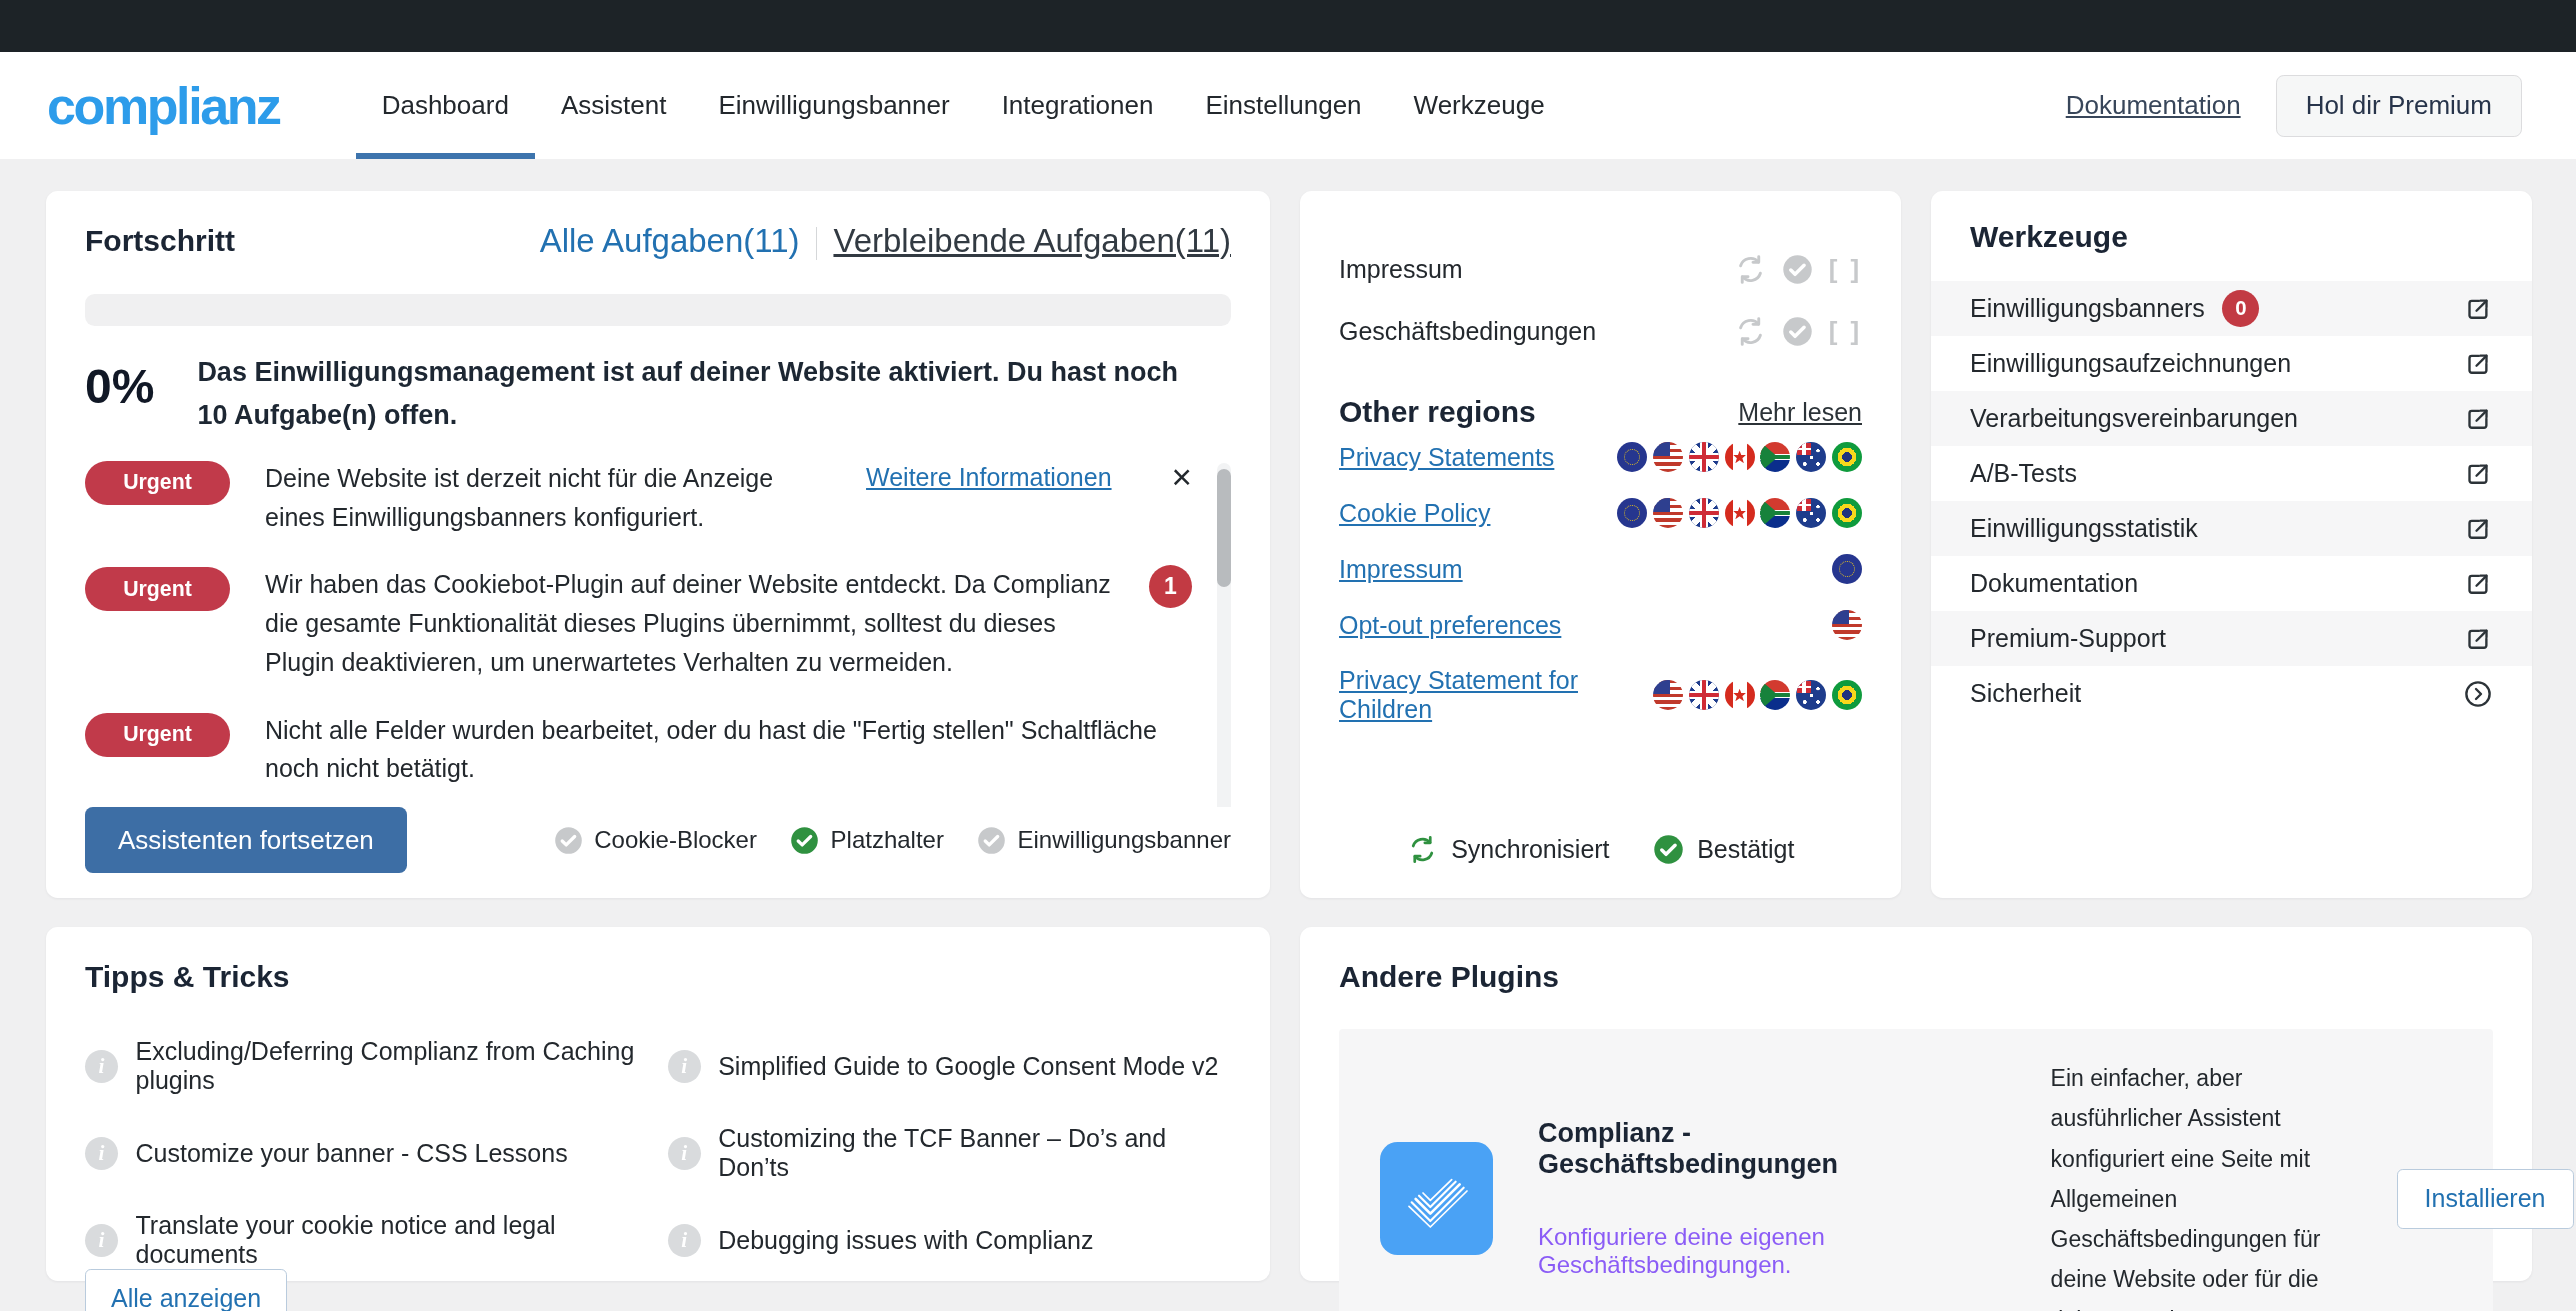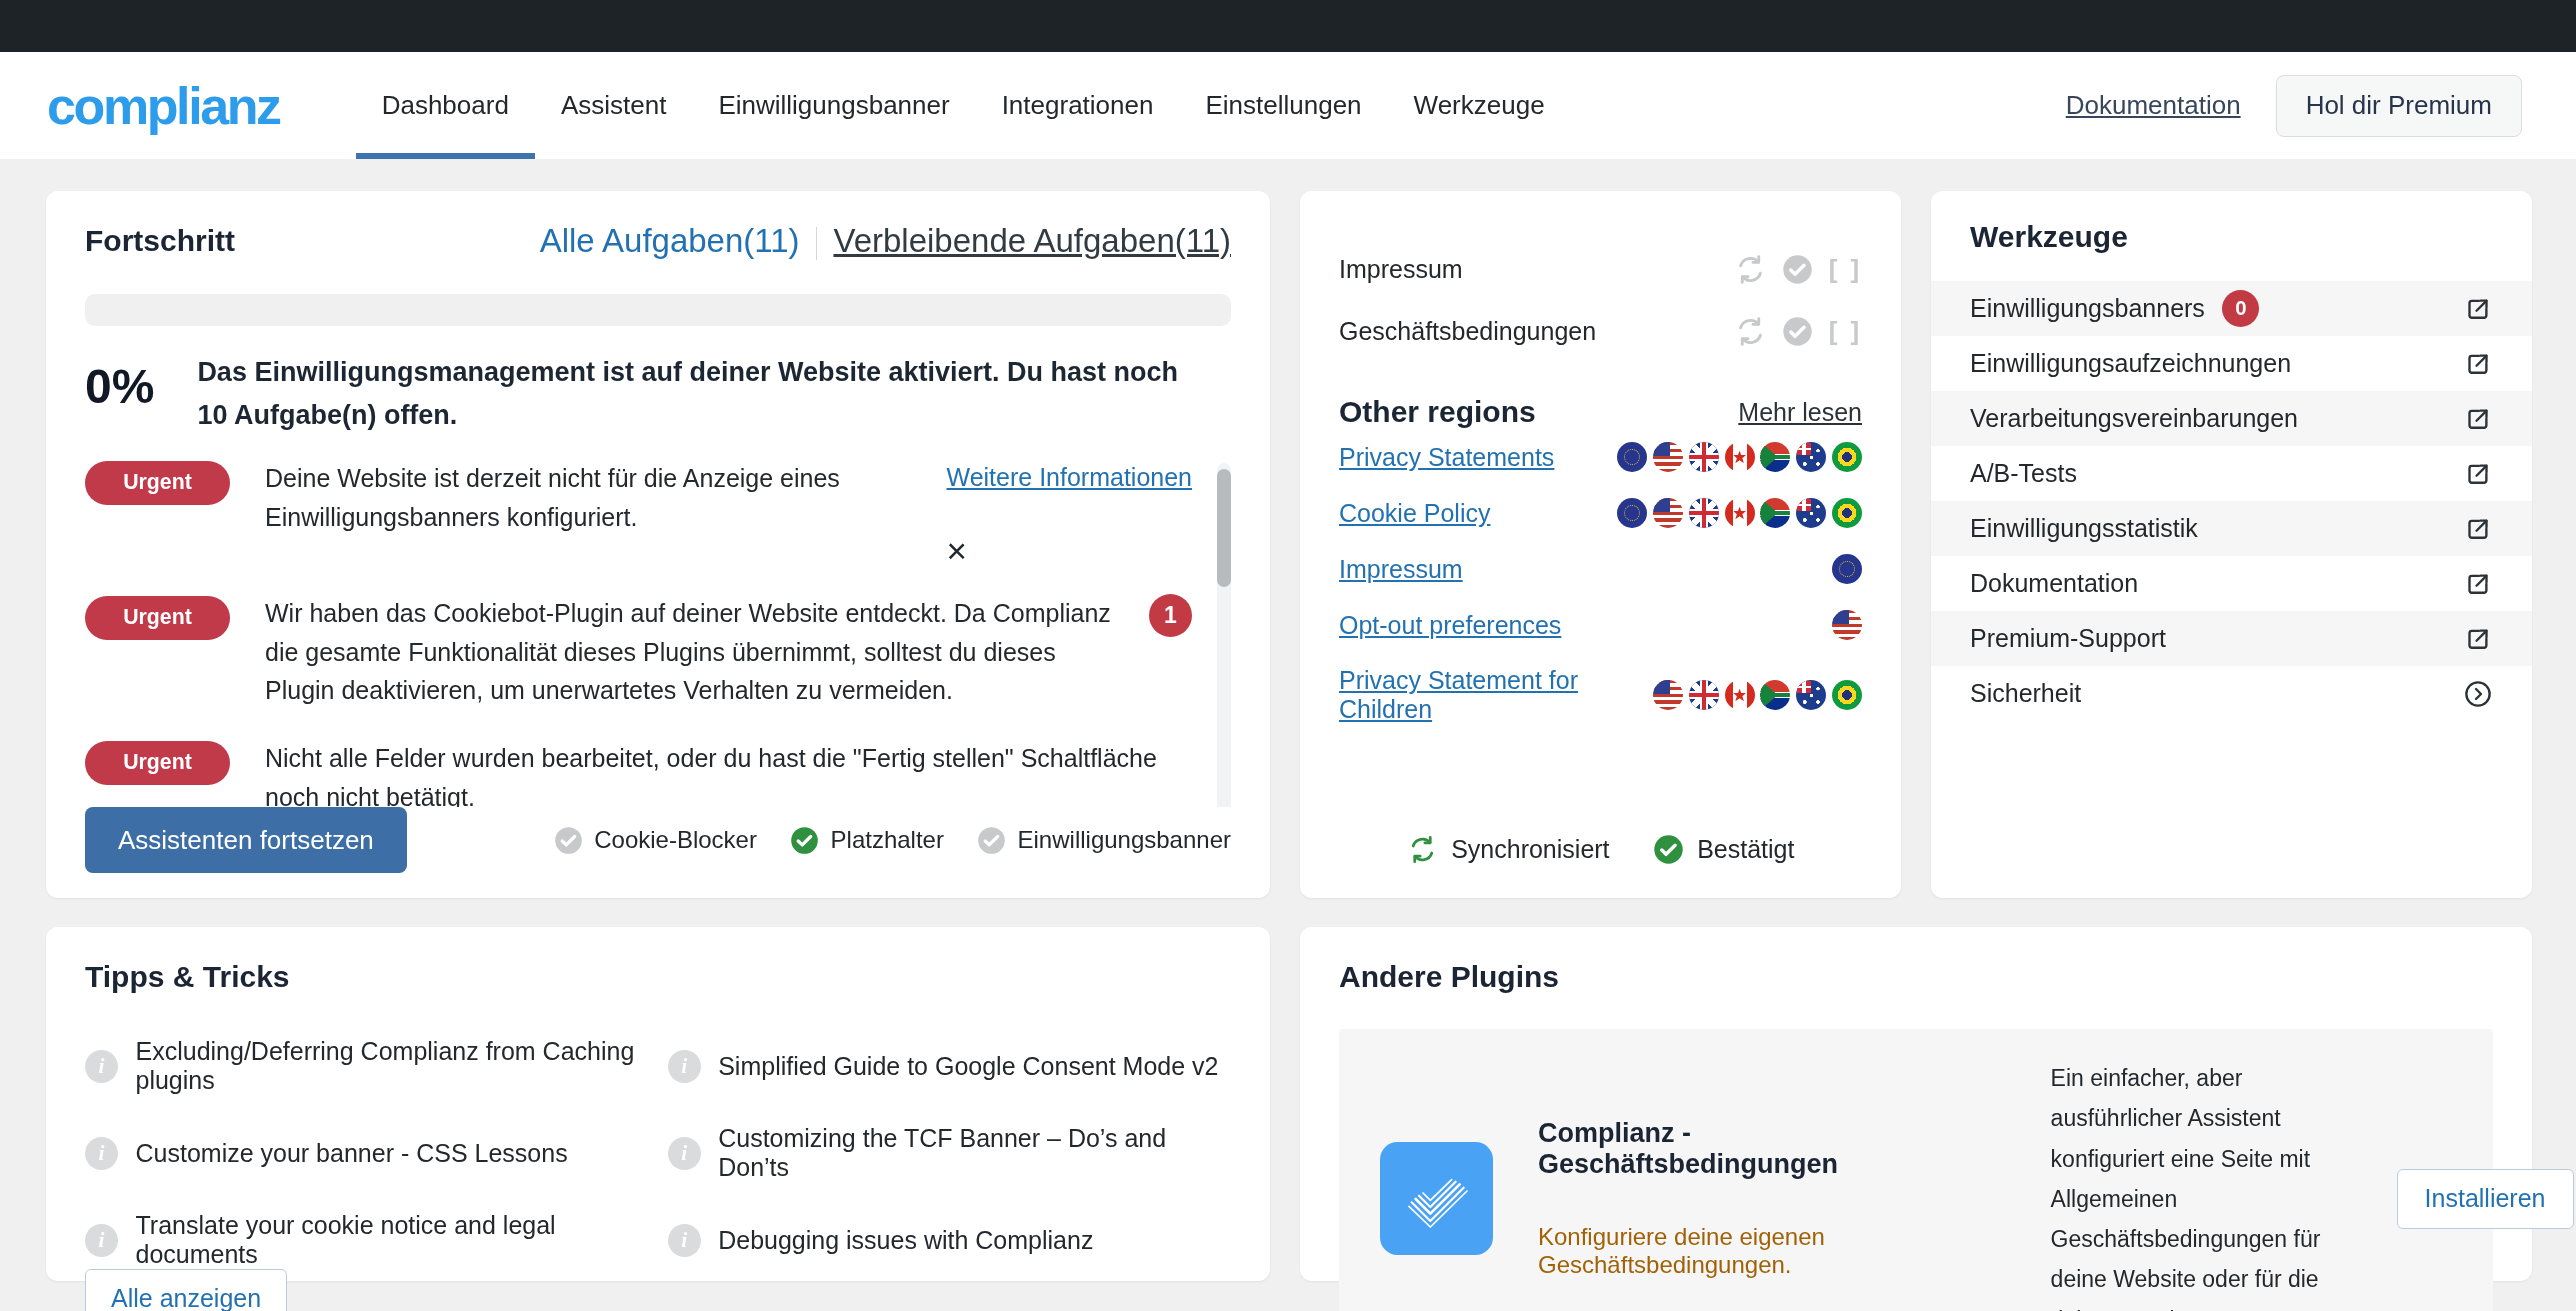--- a/index.html
+++ b/index.html
@@ -58,21 +58,21 @@
   .pc-percent { font-size:48px; font-weight:800; color:#111826; line-height:1.5; }
   .pc-summary-text { font-size:27px; font-weight:600; color:#1d2733; line-height:1.6; max-width:1009px; }
   .tasks-wrap { position:relative; margin-top:21.3px; height:361px; overflow:hidden; padding-right:39px; }
   .task { display:grid; grid-template-columns:153px minmax(0,917px) 1fr; column-gap:27px; margin-bottom:29px; align-items:start; }
   .badge {
     width:145px; height:44px; border-radius:22px; color:#fff; font-size:21.3px; font-weight:700;
     display:flex; align-items:center; justify-content:center; margin-top:1.9px;
   }
   .badge.urgent { background:#c13a4a; }
   .task-text { font-size:25px; color:#23282d; line-height:1.55; }
-  .task-meta { display:flex; justify-content:center; align-items:flex-start; gap:45px; padding-top:3.9px;flex-direction:column; }
+  .task-meta { display:flex; justify-content:center; align-items:flex-start; gap:60px; padding-top:3.9px; }
   .task-link { font-size:25px; color:#2271b1; text-decoration:underline; cursor:pointer; white-space:nowrap; }
   .task-close { font-size:35px; line-height:.8; color:#23282d; cursor:pointer; font-weight:400; }
   .task-count {
     width:43px; height:43px; border-radius:50%; background:#c23a43; color:#fff;
     font-size:23px; font-weight:700; display:flex; align-items:center; justify-content:center; margin-top:-3.9px;
   }
   .fake-scroll { position:absolute; right:0; top:3.9px; width:14.5px; height:357px; background:#f2f3f4; border-radius:7.8px; }
   .fake-thumb { position:absolute; right:0; top:5.8px; width:14.5px; height:118px; background:#b8bbbe; border-radius:7.8px; }
   .pc-footer { margin-top:auto; display:flex; align-items:center; justify-content:space-between; }
   .primary-btn {
@@ -170,21 +170,21 @@
   .plugin-panel {
     margin-top:35px; background:#f6f6f7; border-radius:3.9px; flex:1;
     display:flex; align-items:center; padding:29px 45px 29px 41px; gap:45px;
   }
   .plugin-logo {
     width:113px; height:113px; border-radius:17.5px; background:#4aa2f5; flex:none;
     display:flex; align-items:center; justify-content:center;
   }
   .plugin-main { width:456px; flex:none; }
   .plugin-name { font-size:27px; font-weight:700; color:#1b2534; }
-  .plugin-sub { font-size:24px; color:#a16207; margin-top:43px; }
+  .plugin-sub { font-size:24px; color:#8b5cf6; margin-top:43px; }
   .plugin-desc { font-size:23px; color:#23282d; line-height:1.75; width:301px; flex:none; margin-left:11.6px; }
   .install-btn {
     margin-left:auto; background:#fff; border:1.9px solid #b9cbdd; border-radius:5.8px; color:#2271b1;
     font-size:25px; padding:14.5px 27px; cursor:pointer; white-space:nowrap; font-family:inherit;
   }
   .icon-btn { display:inline-flex; align-items:center; cursor:pointer; }
   svg { display:block; }
 </style>
 </head>
 <body>

